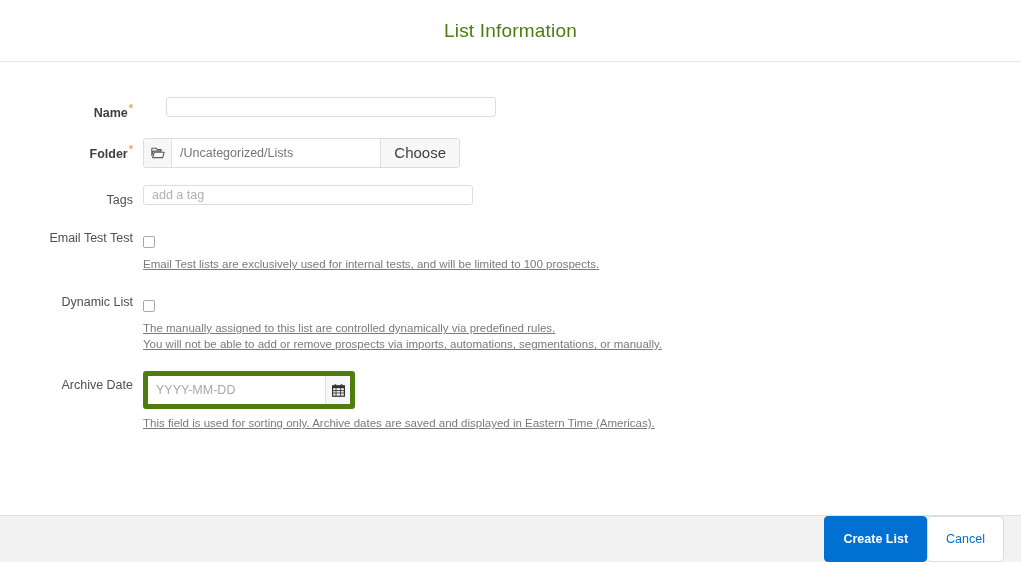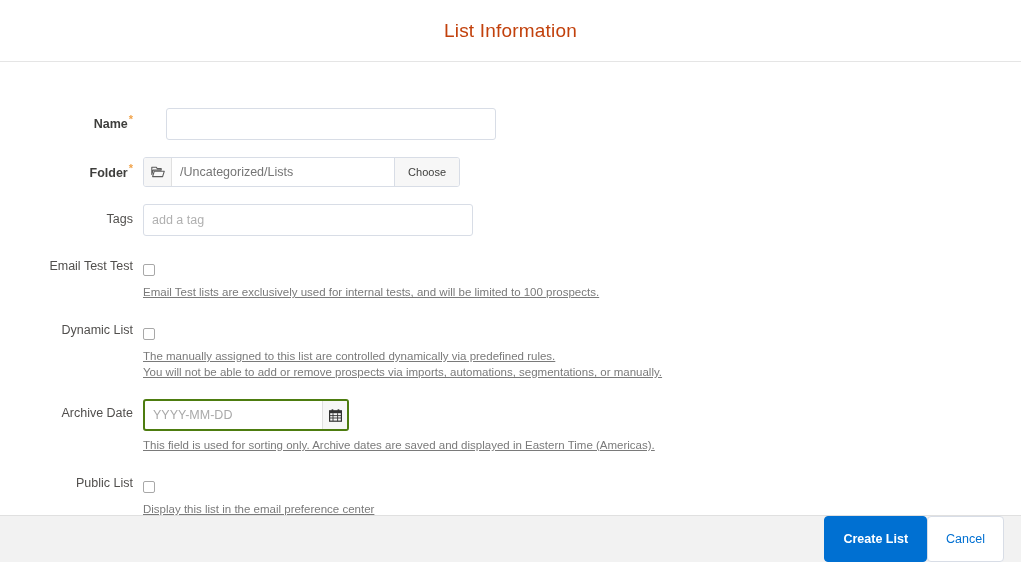--- a/index.html
+++ b/index.html
@@ -30,21 +30,21 @@
     border-bottom: 1px solid #e5e5e5;
     display: flex;
     align-items: center;
     justify-content: center;
     background: #ffffff;
     flex: 0 0 auto;
   }
   .page-title {
     font-size: 19px;
     font-weight: 400;
-    color: #c2410c;
+    color: #4d7c0f;
     letter-spacing: 0.2px;
   }
 
   
   .form-body {
     flex: 1 1 auto;
     padding-top: 15px;
     overflow: hidden;
   }
   .form-row {
@@ -75,21 +75,21 @@
     vertical-align: super;
     margin-left: 1px;
   }
   .field-control {
     flex: 1 1 auto;
   }
 
   
   .text-input {
     box-sizing: border-box;
-    height: 32px;
+    height: 20px;
     border: 1px solid #d8dde6;
     border-radius: 3px;
     background: #ffffff;
     font-family: "Liberation Sans", sans-serif;
     font-size: 12.5px;
     color: #3e3e3c;
     padding: 0 8px;
     outline: none;
   }
   .text-input::placeholder { color: #b0b0b0; }
@@ -126,33 +126,33 @@
     color: #3b82f6;
     padding: 0 8px;
   }
   .choose-btn {
     flex: 0 0 auto;
     padding: 0 13px;
     background: #f7f7f7;
     border: none;
     border-left: 1px solid #d8dde6;
     font-family: "Liberation Sans", sans-serif;
-    font-size: 11px;
+    font-size: 15px;
     color: #3e3e3c;
     cursor: pointer;
     line-height: 26px;
   }
 
   
   .date-group {
     display: flex;
     align-items: stretch;
     width: 202px;
     height: 28px;
-    border: 2px solid #4d7c0f;
+    border: 5px solid #4d7c0f;
     border-radius: 3px;
     overflow: hidden;
     background: #ffffff;
   }
   .date-input {
     flex: 1 1 auto;
     border: none;
     outline: none;
     background: transparent;
     font-family: "Liberation Sans", sans-serif;
@@ -191,21 +191,21 @@
 
   .help-text {
     font-size: 11.5px;
     color: #7a7a7a;
     line-height: 16px;
     margin-top: 6px;
   }
   .help-text div { white-space: nowrap; text-decoration: underline; }
 
   
-  .row-name { margin-top: 31px; gap: 23px; }
+  .row-name { margin-top: 20px; gap: 23px; }
   .row-folder { margin-top: 17px; }
   .row-tags { margin-top: 17px; }
   .row-cb { margin-top: 22px; }
   .row-date { margin-top: 19px; }
   .cb-align { padding-top: 2px; }
   .label-cb { padding-top: 0px; }
   .label-date { padding-top: 6px; }
   .label-input { padding-top: 7px; }
 
   
@@ -330,31 +330,20 @@
               <path d="M0.6 6.6 h11.8 M0.6 9.0 h11.8 M4.0 4.2 v8.0 M8.6 4.2 v8.0" stroke="#333" stroke-width="0.9"></path>
             </svg>
           </button>
         </div>
         <div class="help-text">
           <div>This field is used for sorting only. Archive dates are saved and displayed in Eastern Time (Americas).</div>
         </div>
       </div>
     </div>
 
-    <div class="form-row row-cb">
-      <div class="field-label normal label-cb">
-        <span>Public List</span>
-      </div>
-      <div class="field-control cb-align">
-        <input class="cbx" type="checkbox" style="">
-        <div class="help-text">
-          <div>Display this list in the email preference center</div>
-        </div>
-      </div>
-    </div>
 
   </div>
 
   <div class="page-footer">
     <button class="btn btn-primary" type="button">Create List</button>
     <button class="btn btn-secondary" type="button">Cancel</button>
   </div>
 
 </div>
 

